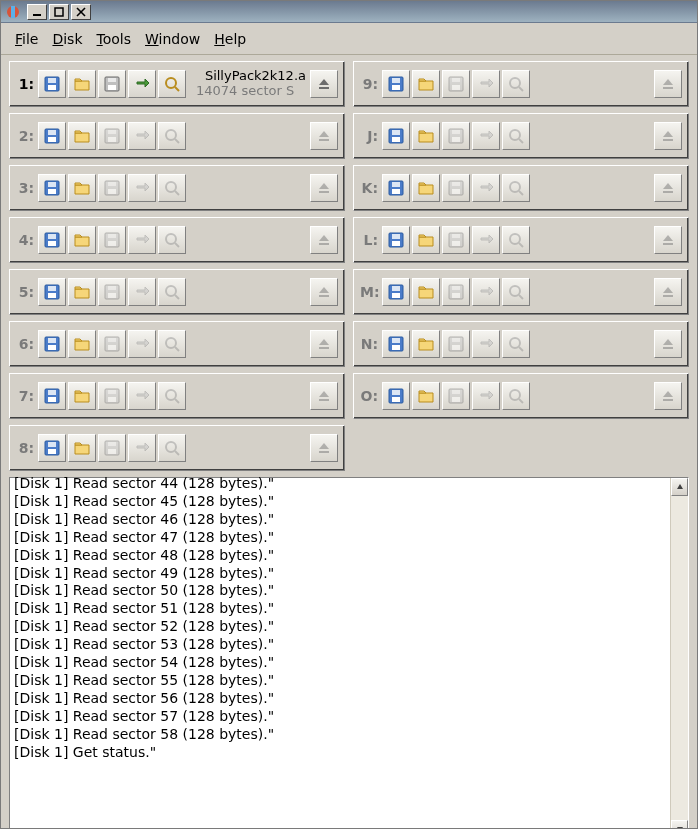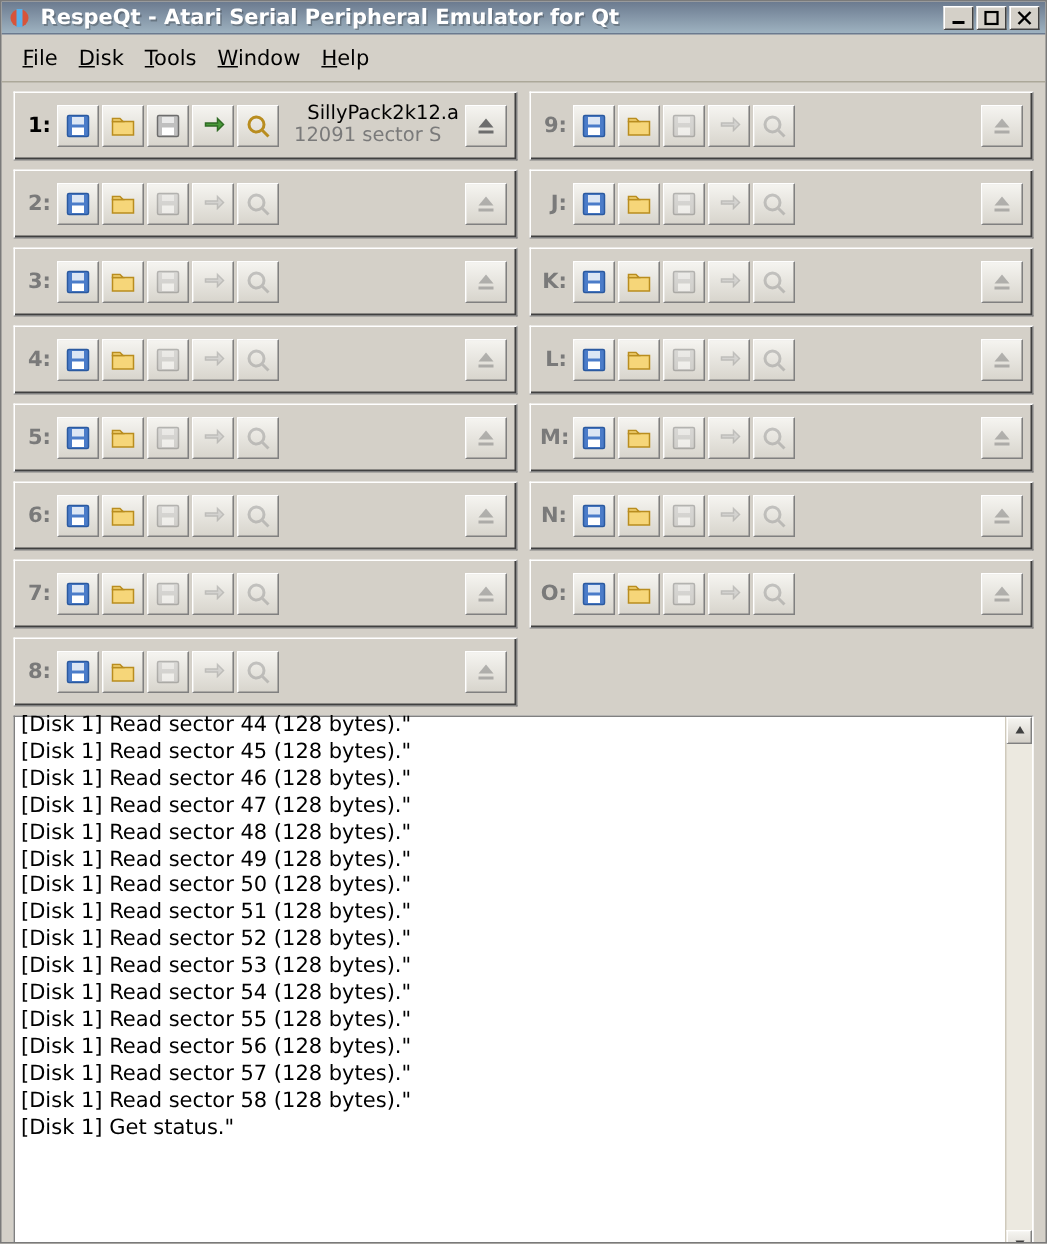--- a/index.html
+++ b/index.html
@@ -250,21 +250,20 @@
   </defs>
 </svg>
 
 <div class="titlebar">
   <span class="app-icon">
     <svg width="16" height="16">
         <circle cx="8" cy="8" r="6" fill="#d7543a"></circle>
         <rect x="6" y="2" width="4" height="12" fill="#5bb0e8"></rect>
       </svg>
   </span>
-  <span class="title">RespeQt - Atari Serial Peripheral Emulator for Qt</span>
   <div class="title-btns">
     <div class="title-btn">
       <svg width="10" height="10">
           <line x1="1" y1="8" x2="9" y2="8" stroke="#000" stroke-width="2"></line>
         </svg>
     </div>
     <div class="title-btn">
       <svg width="10" height="10">
           <rect x="1" y="1" width="8" height="8" fill="none" stroke="#000" stroke-width="1.5"></rect>
         </svg>
@@ -313,21 +312,21 @@
               </svg>
             </div>
             <div class="btn">
               <svg width="18" height="18">
                 <use href="#ico-explore"></use>
               </svg>
             </div>
           </div>
           <div class="mount-info">
             <div class="mname">SillyPack2k12.a</div>
-            <div class="msub">12091 sector S</div>
+            <div class="msub">14074 sector S</div>
           </div>
           <div class="btn">
             <svg width="18" height="18">
               <use href="#ico-eject"></use>
             </svg>
           </div>
         </div>
         <div class="slot">
           <span class="slot-label">2:</span>
           <div class="btn-row">

